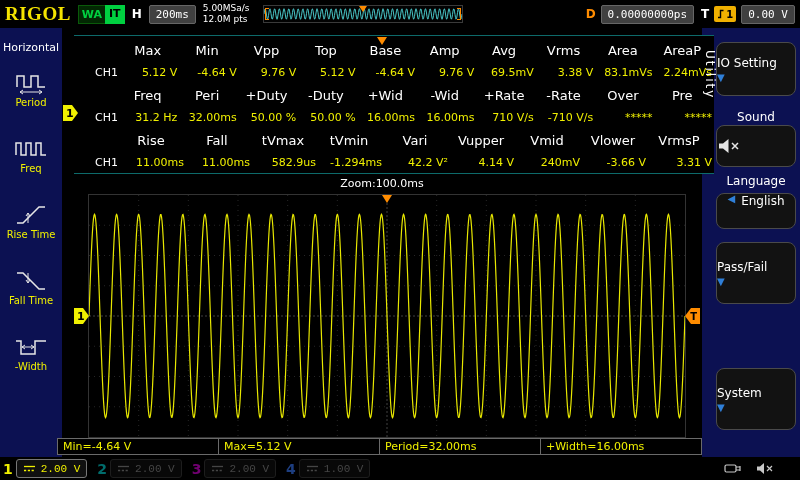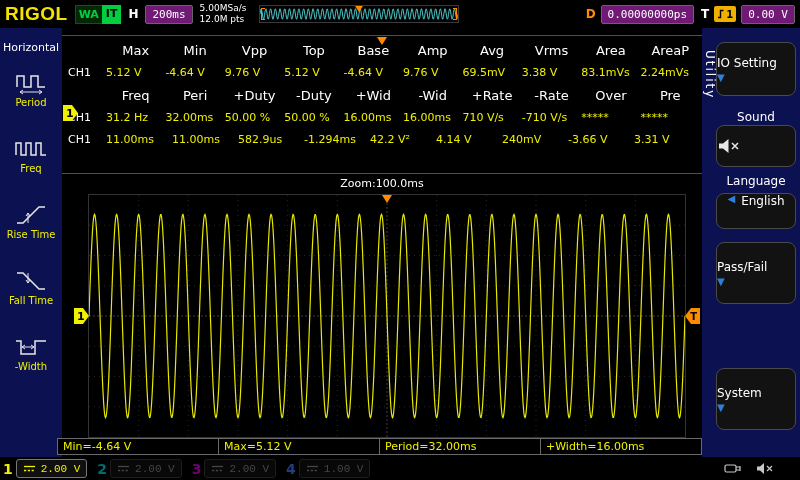--- a/index.html
+++ b/index.html
@@ -3,50 +3,50 @@
 <meta charset="utf-8">
 <style>
   *{margin:0;padding:0;box-sizing:border-box}
   body{background:#222;font-family:"DejaVu Sans",sans-serif}
   #screen{position:relative;width:800px;height:480px;background:#0c1152;overflow:hidden}
   [data-interactable="true"]{cursor:pointer}
   .mono{font-family:"DejaVu Sans Mono",monospace}
 
   
   .topbar{position:absolute;left:0;top:0;width:800px;height:28px;background:#000;display:flex;align-items:center;padding:0 5px;gap:7px;z-index:10}
-  .logo{font-family:Liberation Sans, sans-serif;font-weight:bold;font-size:19px;color:#f5e400;letter-spacing:0.5px}
+  .logo{font-family:Liberation Serif, serif;font-weight:bold;font-size:19px;color:#f5e400;letter-spacing:0.5px}
   .badge{display:flex;font-size:11px;font-weight:bold;line-height:1}
   .badge .p1{color:#00d040;background:#032803;padding:3px 3px;border:1px solid #0a5a0a;border-right:none}
   .badge .p2{color:#000;background:#00d040;padding:3px 4px}
   .tb-label{color:#fff;font-weight:bold;font-size:12px}
   .d-label{color:#ff8c00;font-weight:bold;font-size:12px}
-  .tb-box{border:1px solid #666;background:#701a75;color:#fff;font-size:11px;padding:2px 6px;border-radius:2px;white-space:nowrap}
+  .tb-box{border:1px solid #666;background:#404040;color:#fff;font-size:11px;padding:2px 6px;border-radius:2px;white-space:nowrap}
   .rate{color:#fff;font-size:9px;line-height:1.25;white-space:nowrap}
   .tb-group{display:flex;align-items:center;gap:5px}
   .preview{position:relative;width:200px;height:18px;border:1px solid #3a3a3a;background:#020202;margin-left:6px}
   .pv-bracket{position:absolute;top:2px;width:4px;height:12px;border:1px solid #ff8c00}
   .pv-left{left:1px;border-right:none}
   .pv-right{right:1px;border-left:none}
   .pv-tri{position:absolute;left:calc(50% - 4px);top:0;width:0;height:0;border-left:4px solid transparent;border-right:4px solid transparent;border-top:6px solid #ff8c00}
   .trig-src{display:inline-flex;align-items:center;gap:1px;background:#f0b000;color:#000;font-weight:bold;font-size:10px;padding:1px 3px;border-radius:2px;height:16px}
 
   
   .leftbar{position:absolute;left:0;top:28px;width:62px;height:428px;display:flex;flex-direction:column;align-items:center;padding-top:13px}
   .lm-title{color:#fff;font-size:11px;margin-bottom:2px}
   .menu-item{width:62px;height:66px;display:flex;flex-direction:column;align-items:center;justify-content:center}
   .mi-icon{stroke:#e6e6e6;stroke-width:1.5;fill:none}
   .menu-item .lbl{color:#f0f000;font-size:10px;margin-top:2px;text-align:center;line-height:1.05}
 
   
   .main-area{position:absolute;left:62px;top:28px;width:640px;height:429px;background:#000;z-index:1}
-  .measure-panel{position:absolute;left:62px;top:35px;width:640px;height:139px;background:#000;border-top:1px solid #0d6a6a;border-bottom:1px solid #0d6a6a;padding:2px 2px 0 6px;z-index:2}
+  .measure-panel{position:absolute;left:74px;top:35px;width:640px;height:139px;background:#000;border-top:1px solid #0d6a6a;border-bottom:1px solid #0d6a6a;padding:2px 2px 0 6px;z-index:2}
   .mt-row{display:grid;align-items:center;height:22px}
   .mt-head{margin-top:1px}
   .mt-head span{color:#fff;font-size:13px;text-align:center}
-  .mt-val span{color:#f0f000;font-size:11px;text-align:left}
+  .mt-val span{color:#f0f000;font-size:11px;text-align:right}
   .mt-val .mt-ch{color:#fff;font-size:11px}
 
   .zoom-label{position:absolute;left:62px;top:177px;width:640px;text-align:center;color:#fff;font-size:11px;z-index:2}
 
   .zoom-window{position:absolute;left:88px;top:194px;width:598px;height:244px;background:#000;border:1px solid #333;z-index:2}
   .zoom-window svg{position:absolute;left:0;top:0}
   .wave-svg{z-index:3}
   .tri-down{width:0;height:0;border-left:5px solid transparent;border-right:5px solid transparent;border-top:8px solid #ff8c00;position:absolute;z-index:4}
   .tri-main{left:377px;top:37px}
   .tri-zoom{left:calc(50% - 5px);top:0}
@@ -210,20 +210,32 @@
           <span data-interactable="false">31.2 Hz</span>
           <span data-interactable="false">32.00ms</span>
           <span data-interactable="false">50.00 %</span>
           <span data-interactable="false">50.00 %</span>
           <span data-interactable="false">16.00ms</span>
           <span data-interactable="false">16.00ms</span>
           <span data-interactable="false">710 V/s</span>
           <span data-interactable="false">-710 V/s</span>
           <span data-interactable="false">*****</span>
           <span data-interactable="false">*****</span>
+        </div>
+        <div class="mt-row mt-head" data-interactable="false" style="grid-template-columns: 38px repeat(9, 1fr);">
+          <span class="mt-ch" data-interactable="false"></span>
+          <span data-interactable="false">Rise</span>
+          <span data-interactable="false">Fall</span>
+          <span data-interactable="false">tVmax</span>
+          <span data-interactable="false">tVmin</span>
+          <span data-interactable="false">Vari</span>
+          <span data-interactable="false">Vupper</span>
+          <span data-interactable="false">Vmid</span>
+          <span data-interactable="false">Vlower</span>
+          <span data-interactable="false">VrmsP</span>
         </div>
         <div class="mt-row mt-val" data-interactable="false" style="grid-template-columns: 38px repeat(9, 1fr);">
           <span class="mt-ch" data-interactable="false">CH1</span>
           <span data-interactable="false">11.00ms</span>
           <span data-interactable="false">11.00ms</span>
           <span data-interactable="false">582.9us</span>
           <span data-interactable="false">-1.294ms</span>
           <span data-interactable="false">42.2 V²</span>
           <span data-interactable="false">4.14 V</span>
           <span data-interactable="false">240mV</span>

